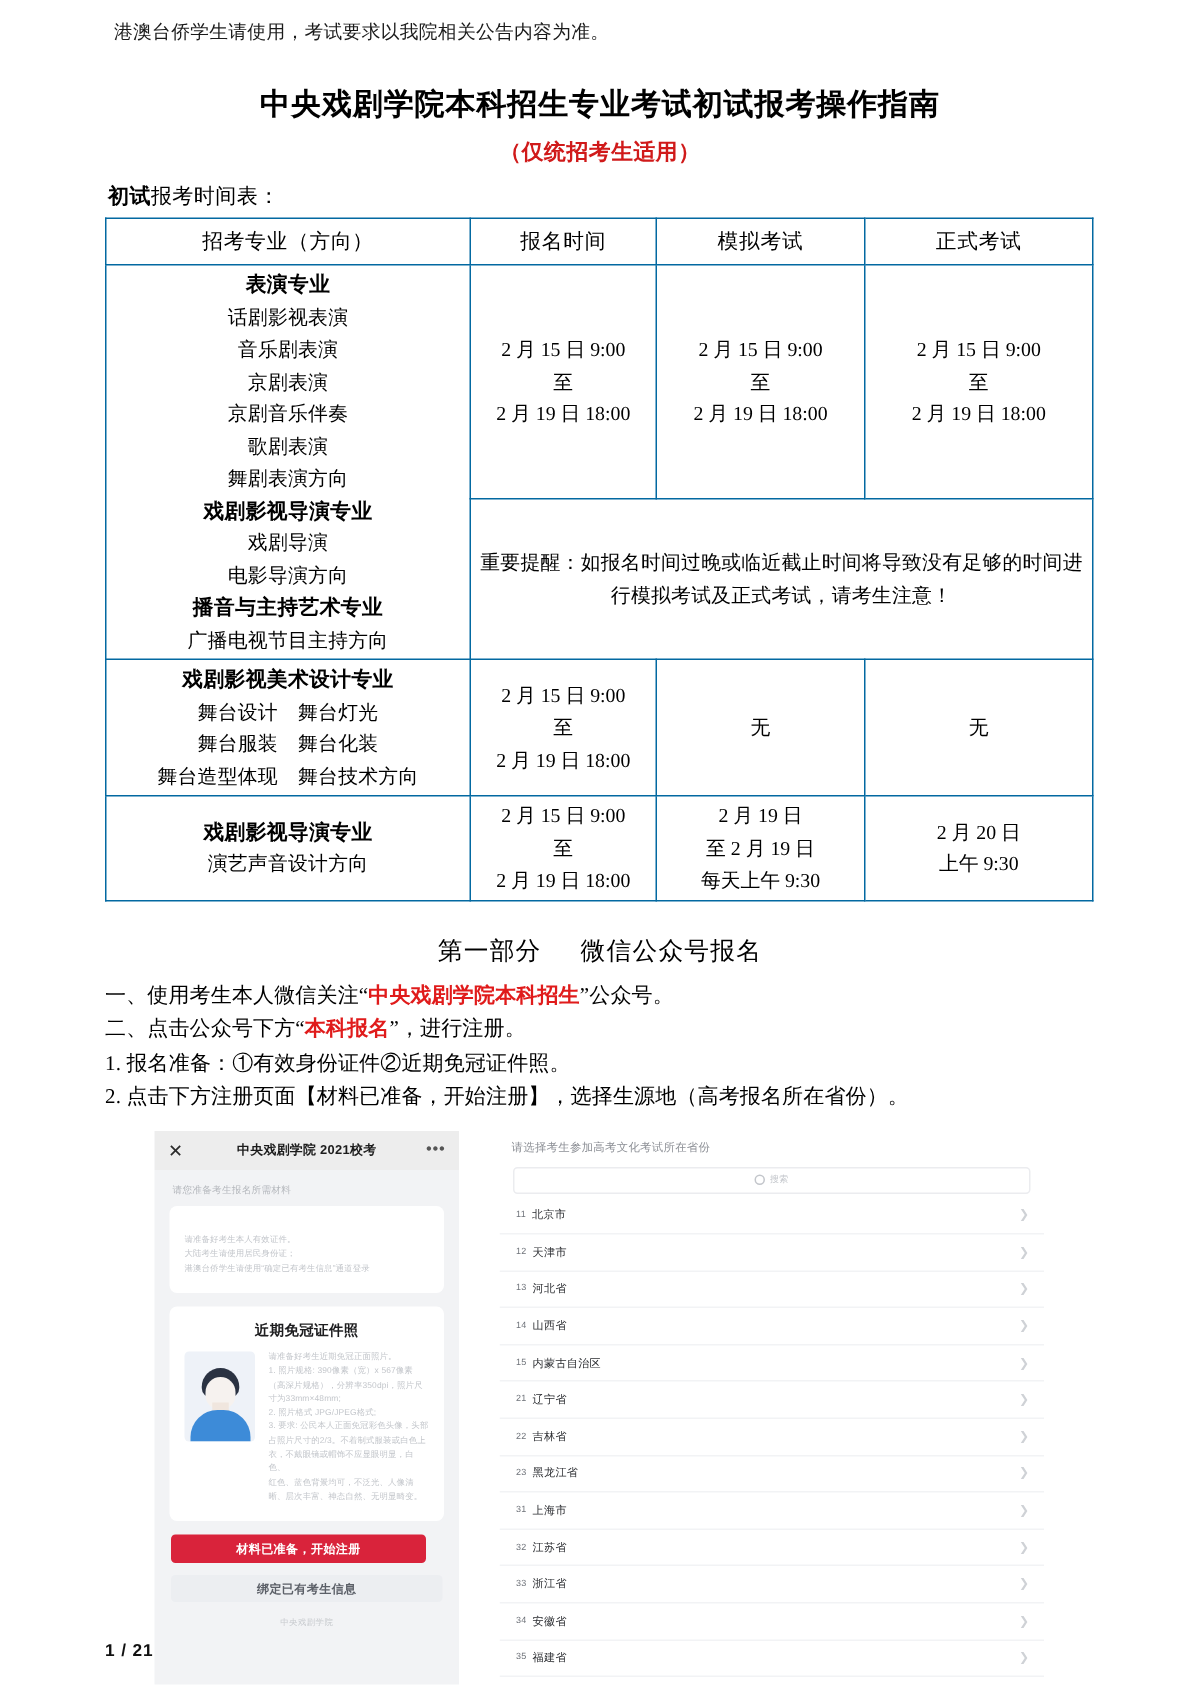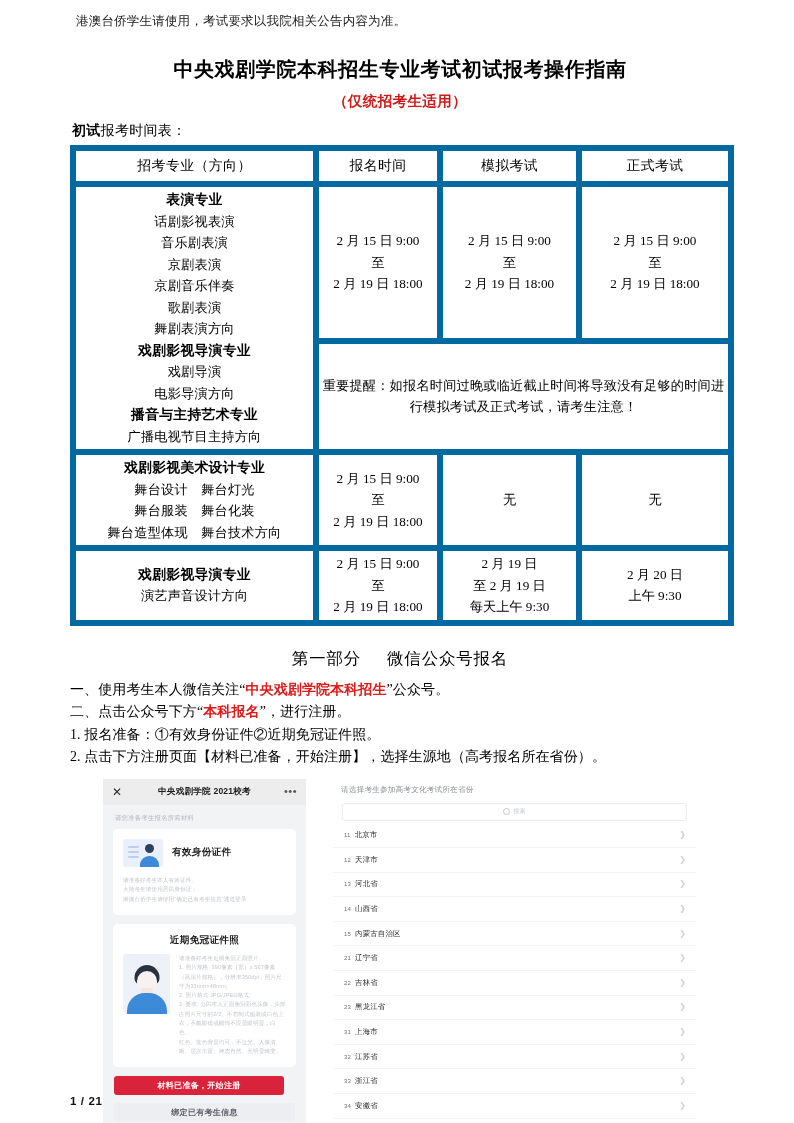--- a/index.html
+++ b/index.html
@@ -64,21 +64,21 @@
   }
 
   
   table.sched {
     border-collapse: collapse;
     width: 658px;
     margin-top: 5px;
     table-layout: fixed;
   }
   table.sched td, table.sched th {
-    border: 6px solid #0369a1;
+    border: 1px solid #0369a1;
     text-align: center;
     vertical-align: middle;
     font-size: 13.2px;
     line-height: 21.5px;
     padding: 2px 3px;
     font-weight: normal;
   }
   table.sched th {
     height: 26px;
     font-size: 13.8px;
@@ -521,32 +521,20 @@
     <div class="phone-left">
       <div class="pl-bar">
         <span class="pl-close">✕</span>
         <span class="pl-title">中央戏剧学院 2021校考</span>
         <span class="pl-dots">•••</span>
       </div>
 
       <div class="pl-hint">请您准备考生报名所需材料</div>
 
       <div class="pl-card">
-        <div class="pl-card-row">
-          <span class="idcard-ill">
-            <span class="lines">
-                <i></i>
-                <i></i>
-                <i></i>
-              </span>
-            <span class="av-head"></span>
-              <span class="av-body"></span>
-          </span>
-          <span class="pl-card-title">有效身份证件</span>
-        </div>
         <div class="pl-card-body">
           <div>请准备好考生本人有效证件。</div>
           <div>大陆考生请使用居民身份证；</div>
           <div>港澳台侨学生请使用“确定已有考生信息”通道登录</div>
         </div>
       </div>
 
       <div class="pl-card">
         <div class="pl-card2-title">近期免冠证件照</div>
         <div class="pl-card2-row">

